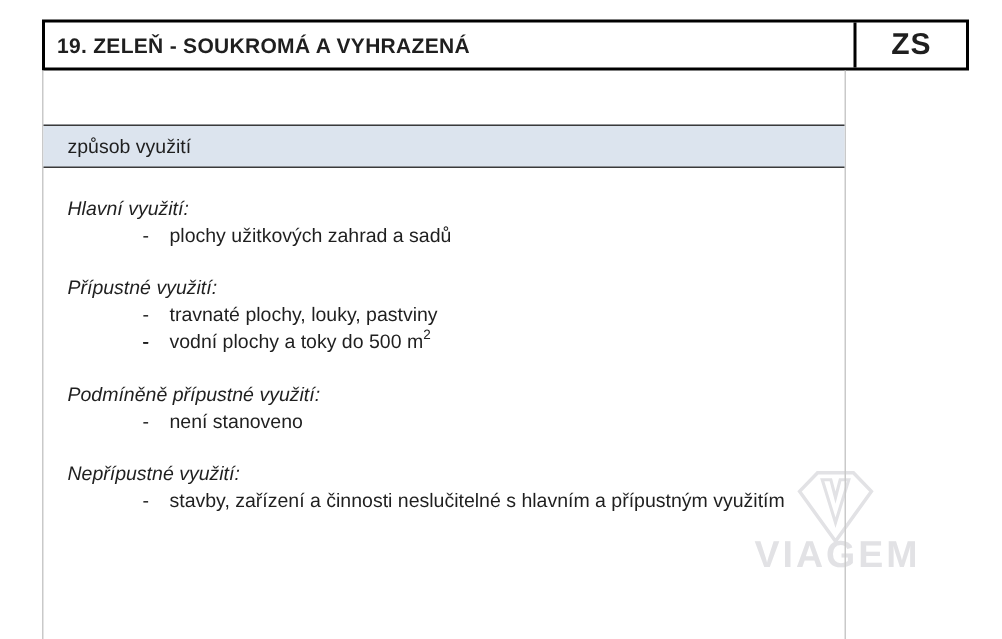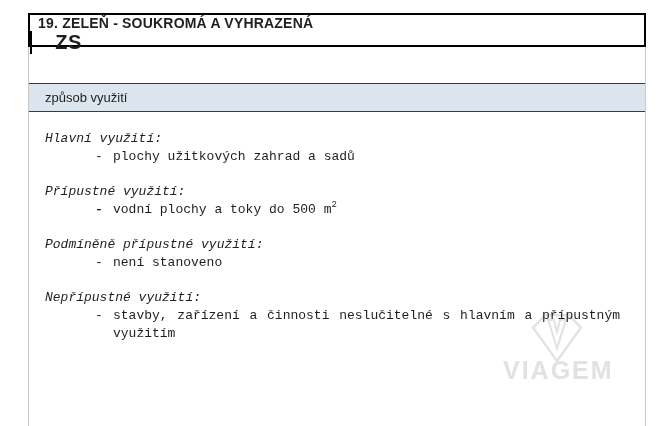--- a/index.html
+++ b/index.html
@@ -3,51 +3,51 @@
 <meta charset="utf-8">
 <style>
   html,body{margin:0;padding:0;background:#fff;}
   .page{
     position:relative;width:668px;height:426px;background:#fff;overflow:hidden;
     font-family:"Liberation Sans","DejaVu Sans",sans-serif;color:var(--text,#1f1f1f);
   }
   
   .header-box{
     position:absolute;left:28px;top:13px;width:618px;height:34px;box-sizing:border-box;
-    border:2px solid var(--header-border,#000);display:flex;align-items:stretch;background:#fff;flex-direction:column;
+    border:2px solid var(--header-border,#000);display:flex;align-items:stretch;background:#fff;
   }
   .header-title{
     flex:1;display:flex;align-items:center;padding-left:8px;
     font-size:14px;font-weight:bold;letter-spacing:.2px;white-space:nowrap;
   }
   .header-code{
     width:73px;border-left:2px solid var(--header-border,#000);display:flex;align-items:center;justify-content:center;
     font-size:20px;font-weight:bold;letter-spacing:.5px;
   }
   
   .watermark{position:absolute;left:0;top:0;width:100%;height:100%;pointer-events:none;}
   .wm-logo{position:absolute;left:531px;top:313px;}
   .wm-text{
     position:absolute;left:503px;top:356px;font-size:25px;font-weight:bold;letter-spacing:2px;
     color:var(--watermark,#e2e2e5);
   }
   
   .frame{
-    position:absolute;left:28px;top:47px;width:618px;height:379px;box-sizing:border-box;
+    position:absolute;left:28px;top:47px;width:536px;height:379px;box-sizing:border-box;
     border-left:1px solid var(--frame-border,#c9c9c9);border-right:1px solid var(--frame-border,#c9c9c9);
   }
   .band{
     position:absolute;left:0;right:0;top:36px;height:29px;box-sizing:border-box;
     background:var(--band-bg,#dce4ee);
     border-top:1px solid var(--band-border,#3a3a3a);border-bottom:1px solid var(--band-border,#3a3a3a);
     display:flex;align-items:center;padding-left:16px;font-size:13px;
   }
   .content{
     position:absolute;left:0;right:0;top:65px;
-    padding:18px 25px 0 16px;font-size:13px;line-height:18px;font-family:Liberation Mono, monospace;
+    padding:18px 25px 0 16px;font-size:13px;line-height:18px;
   }
   .section{margin-top:17px;}
   .section:first-child{margin-top:0;}
   .section-label{font-style:italic;}
   .item{position:relative;padding-left:68px;text-align:justify;}
   .item .dash{position:absolute;left:50px;top:0;}
   .item sup{font-size:9px;line-height:0;position:relative;top:-1px;}
 </style>
 </head>
 <body>
@@ -71,21 +71,21 @@
     <div class="band">
       <span>způsob využití</span>
     </div>
     <div class="content" id="sections">
         <div class="section">
           <div class="section-label">Hlavní využití:</div>
           <div class="item"><span class="dash">-</span><span>plochy užitkových zahrad a sadů</span></div>
         </div>
         <div class="section">
           <div class="section-label">Přípustné využití:</div>
-          <div class="item"><span class="dash">-</span></div>
+          <div class="item"><span class="dash">-</span><span>travnaté plochy, louky, pastviny</span></div>
           <div class="item"><span class="dash">-</span></div>
           <div class="item"><span class="dash">-</span></div>
           <div class="item"><span class="dash">-</span><span>vodní plochy a toky do 500 m<sup>2</sup></span></div>
         </div>
         <div class="section">
           <div class="section-label">Podmíněně přípustné využití:</div>
           <div class="item"><span class="dash">-</span><span>není stanoveno</span></div>
         </div>
         <div class="section">
           <div class="section-label">Nepřípustné využití:</div>

